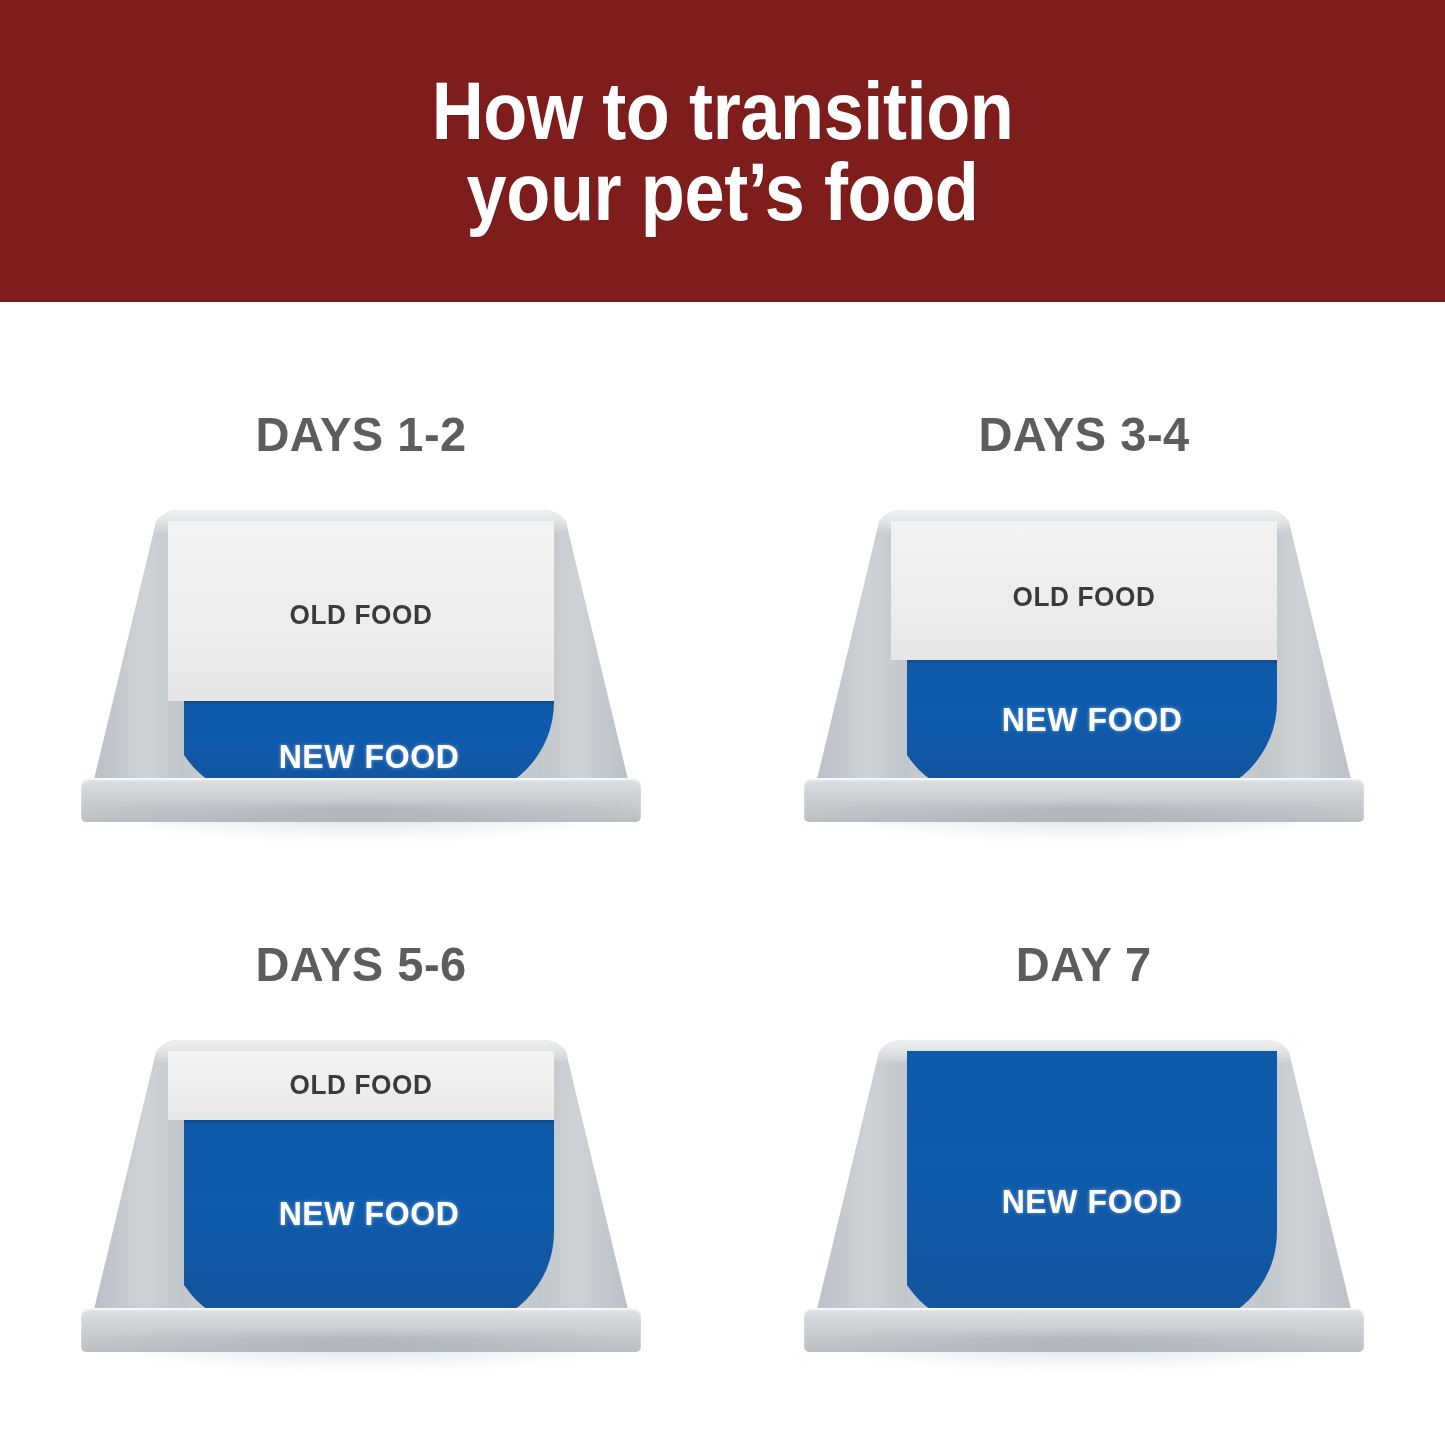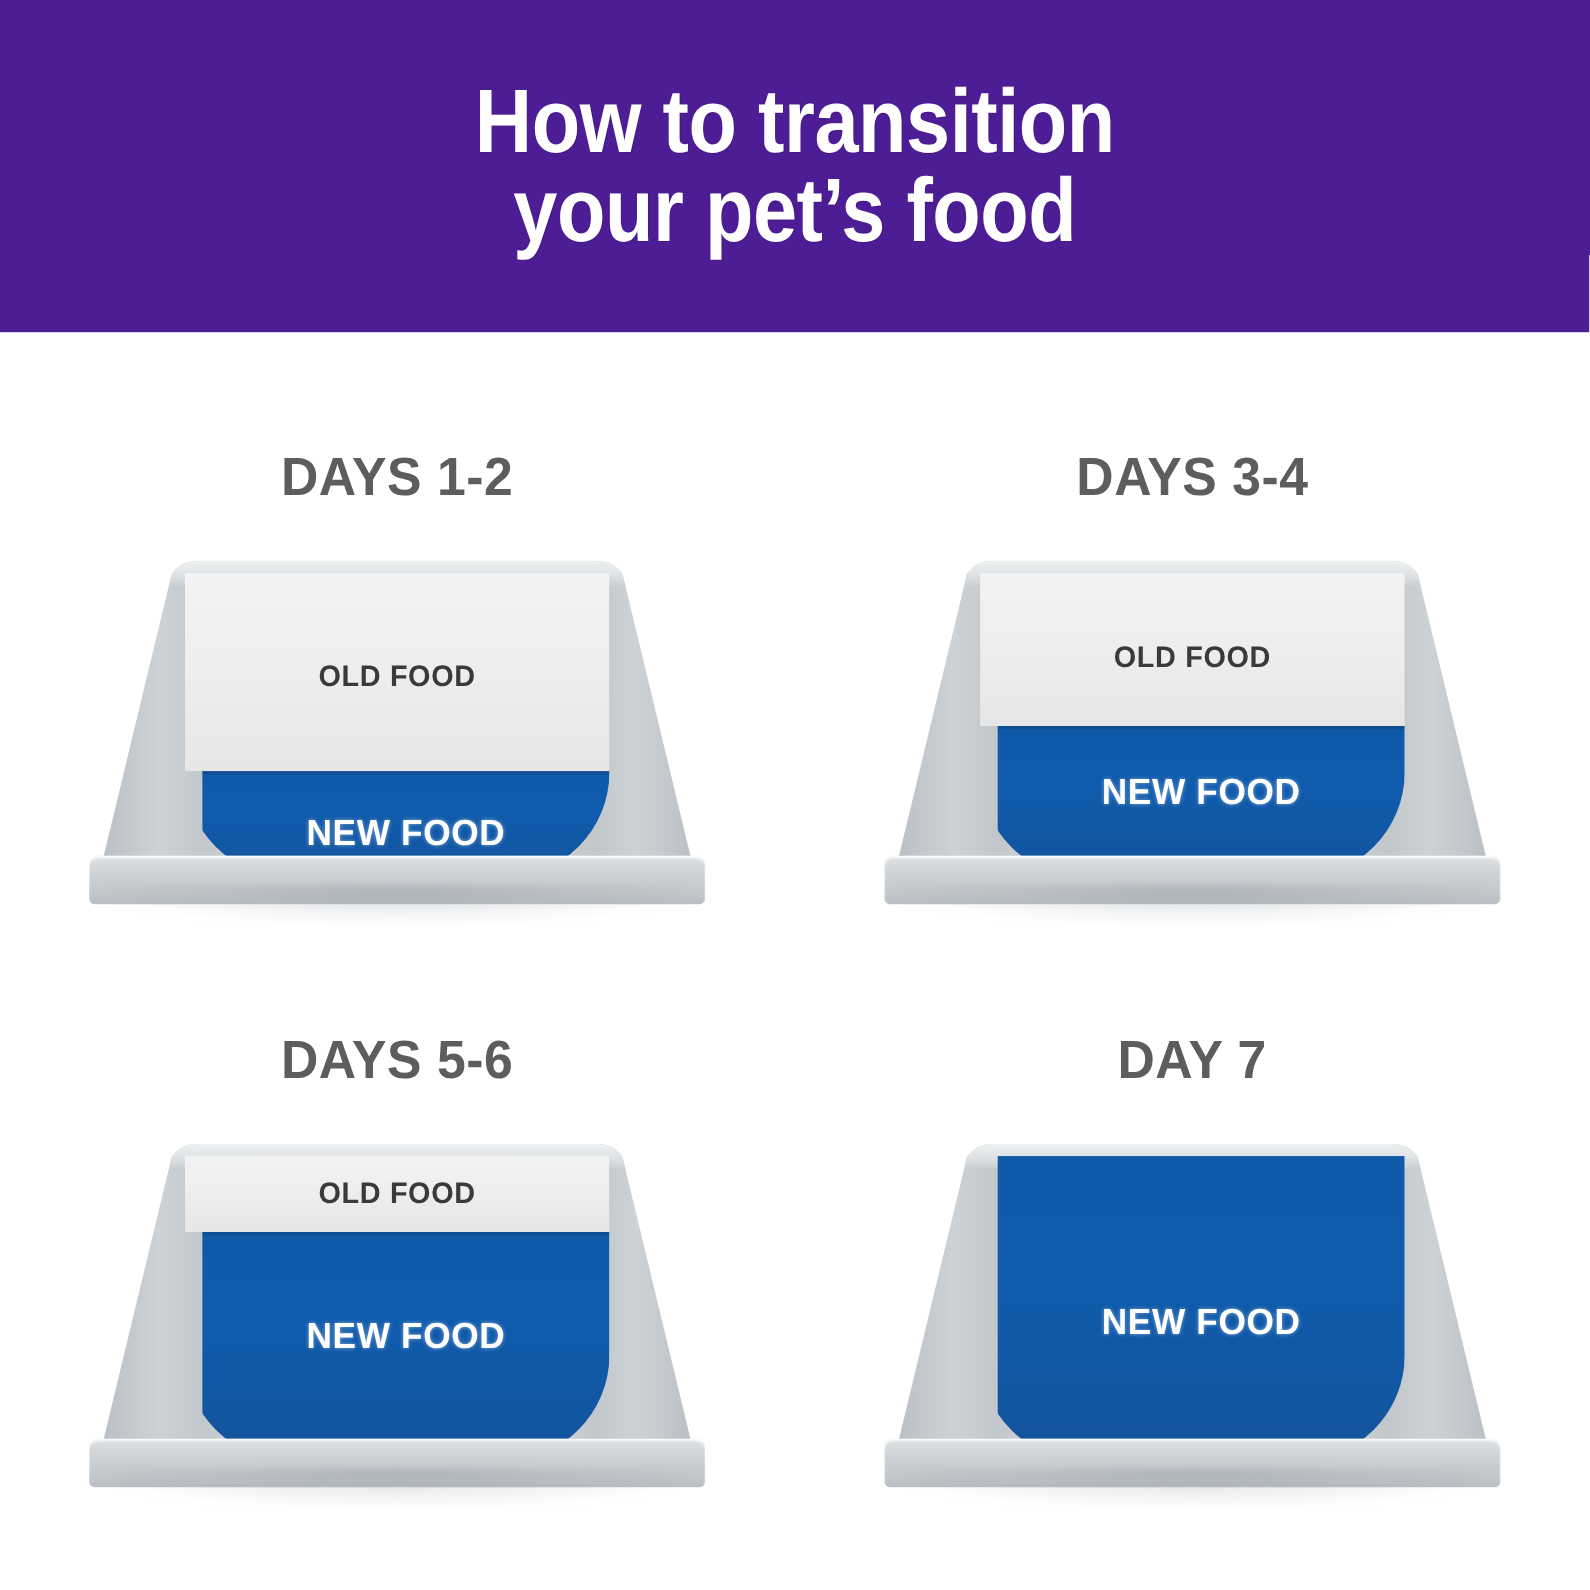--- a/index.html
+++ b/index.html
@@ -15,21 +15,21 @@
     position: relative;
   }
 
   
   #header-banner {
     position: absolute;
     left: 0;
     top: 0;
     width: 1445px;
     height: 302px;
-    background: #4c1d95;
+    background: #7f1d1d;
     display: flex;
     align-items: center;
     justify-content: center;
   }
   #header-title {
     color: #ffffff;
     font-family: "Liberation Sans", sans-serif;
     font-weight: bold;
     font-size: 82px;
     line-height: 0.99;

